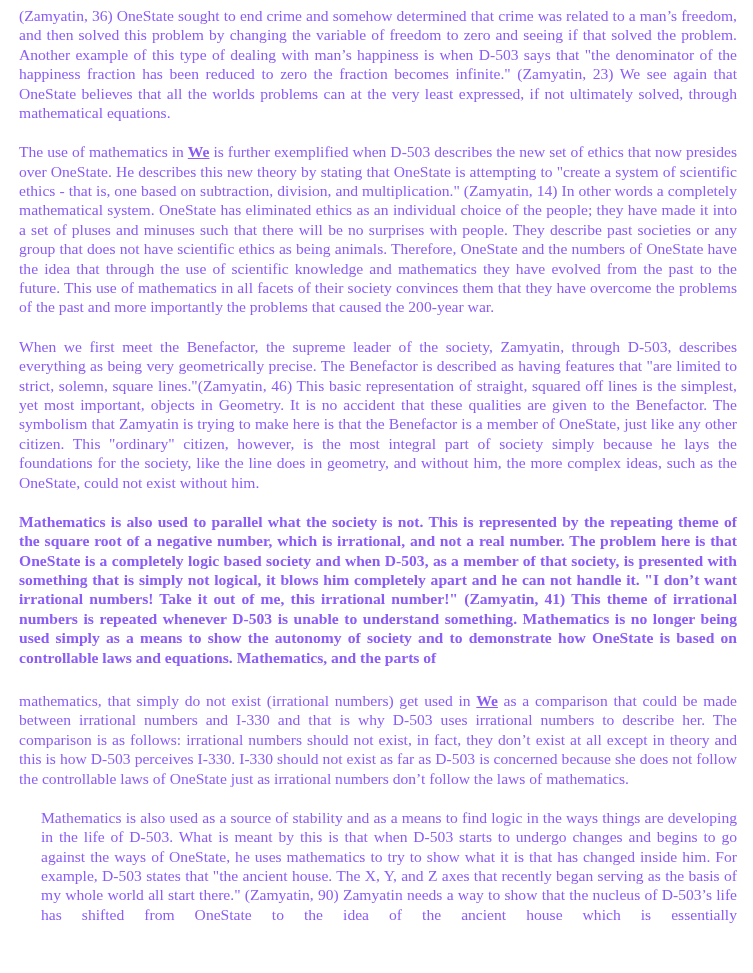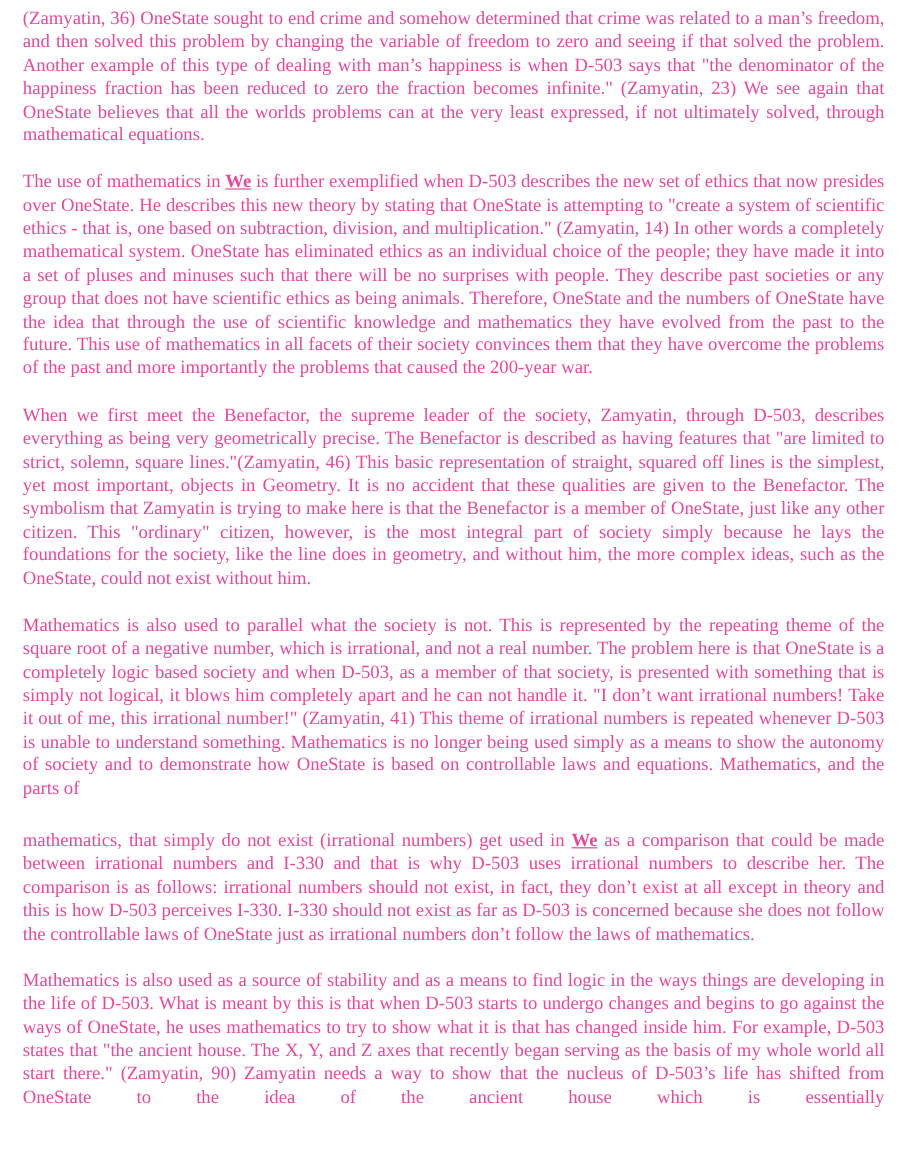--- a/index.html
+++ b/index.html
@@ -14,28 +14,29 @@
       position: relative;
     }
     .page {
       position: absolute;
       left: 19px;
       top: 6px;
       width: 718px;
       font-family: "Liberation Serif", "DejaVu Serif", serif;
       font-size: 15.6px;
       line-height: 19.4px;
-      color: #ec4899;
+      color: #8b5cf6;
       text-align: justify;
     }
     .para {
       margin: 0 0 19.8px 0;
     }
     .para.last-of-break {
       margin-bottom: 24px;
+      font-weight: bold;
     }
     .title-ref {
       text-decoration: underline;
       font-weight: bold;
     }
   </style>
 </head>
 <body>
 
 <div class="page">
@@ -52,16 +53,16 @@
   </p>
 
   <p class="para last-of-break" style="text-align-last:left;">
     <span>Mathematics is also used to parallel what the society is not. This is represented by the repeating theme of the square root of a negative number, which is irrational, and not a real number. The problem here is that OneState is a completely logic based society and when D-503, as a member of that society, is presented with something that is simply not logical, it blows him completely apart and he can not handle it. "I don’t want irrational numbers! Take it out of me, this irrational number!" (Zamyatin, 41) This theme of irrational numbers is repeated whenever D-503 is unable to understand something. Mathematics is no longer being used simply as a means to show the autonomy of society and to demonstrate how OneState is based on controllable laws and equations. Mathematics, and the parts of</span>
   </p>
 
   <p class="para">
     <span>mathematics, that simply do not exist (irrational numbers) get used in </span><span class="title-ref">We</span><span> as a comparison that could be made between irrational numbers and I-330 and that is why D-503 uses irrational numbers to describe her. The comparison is as follows: irrational numbers should not exist, in fact, they don’t exist at all except in theory and this is how D-503 perceives I-330. I-330 should not exist as far as D-503 is concerned because she does not follow the controllable laws of OneState just as irrational numbers don’t follow the laws of mathematics.</span>
   </p>
 
-  <p class="para" style="text-align-last:justify;">
+  <p class="para" style="text-align-last:justify;margin-left:22px;">
     <span>Mathematics is also used as a source of stability and as a means to find logic in the ways things are developing in the life of D-503. What is meant by this is that when D-503 starts to undergo changes and begins to go against the ways of OneState, he uses mathematics to try to show what it is that has changed inside him. For example, D-503 states that "the ancient house. The X, Y, and Z axes that recently began serving as the basis of my whole world all start there." (Zamyatin, 90) Zamyatin needs a way to show that the nucleus of D-503’s life has shifted from OneState to the idea of the ancient house which is essentially</span>
   </p>
 </div>
 
 </body></html>

